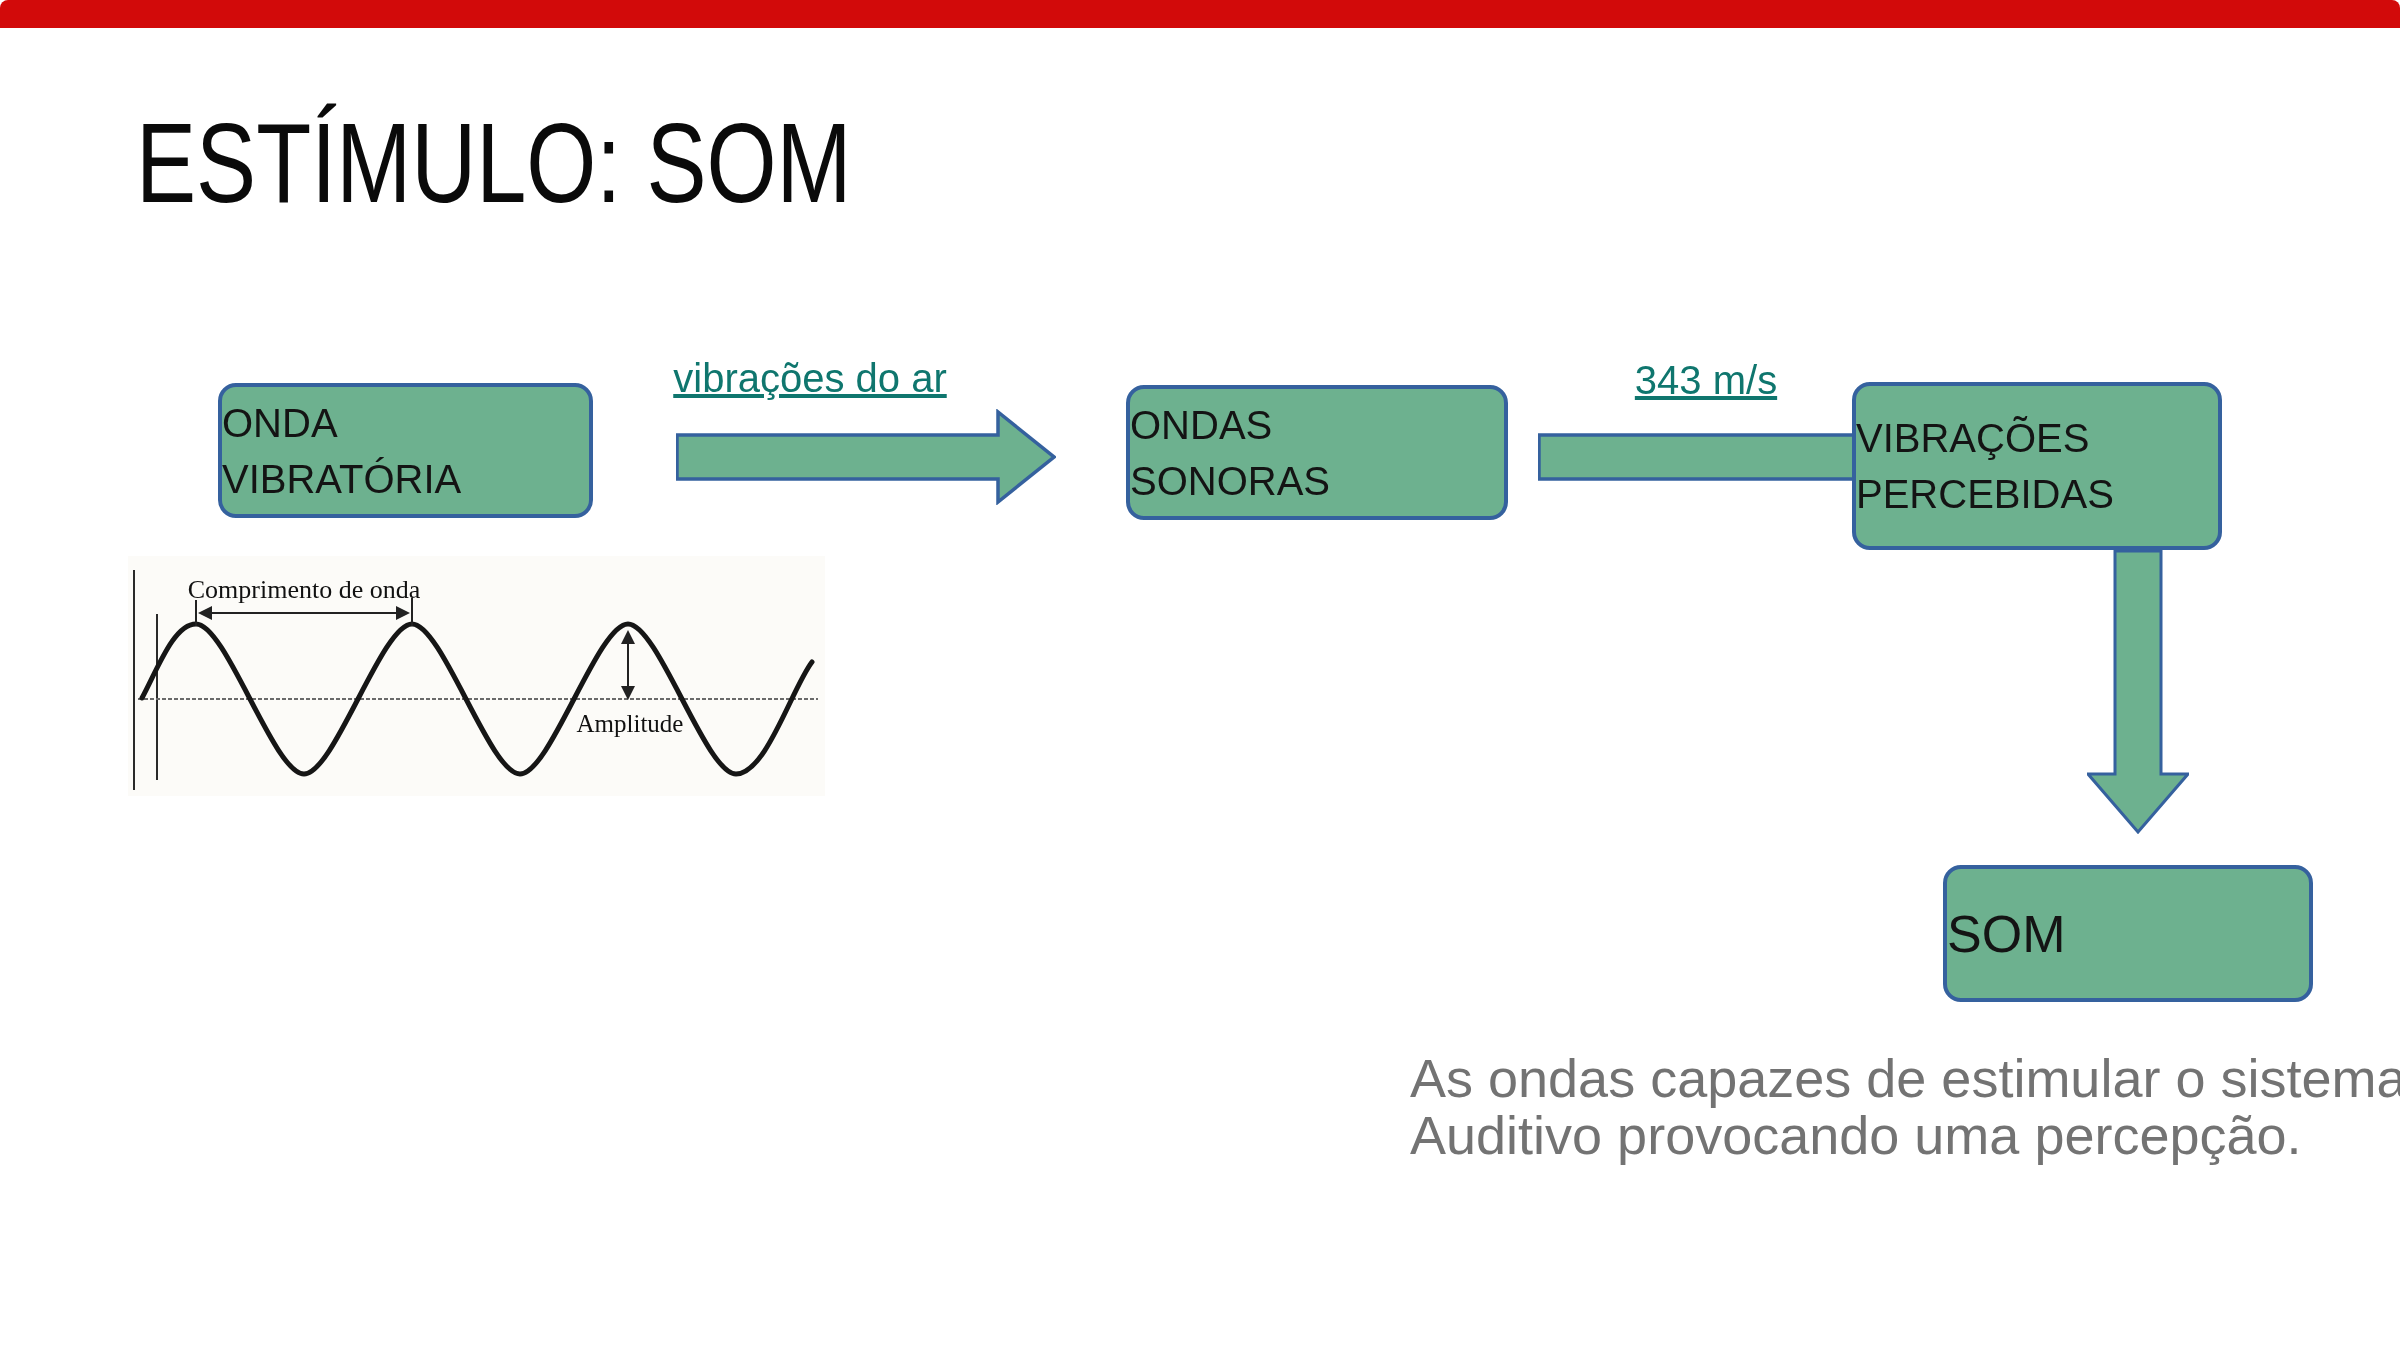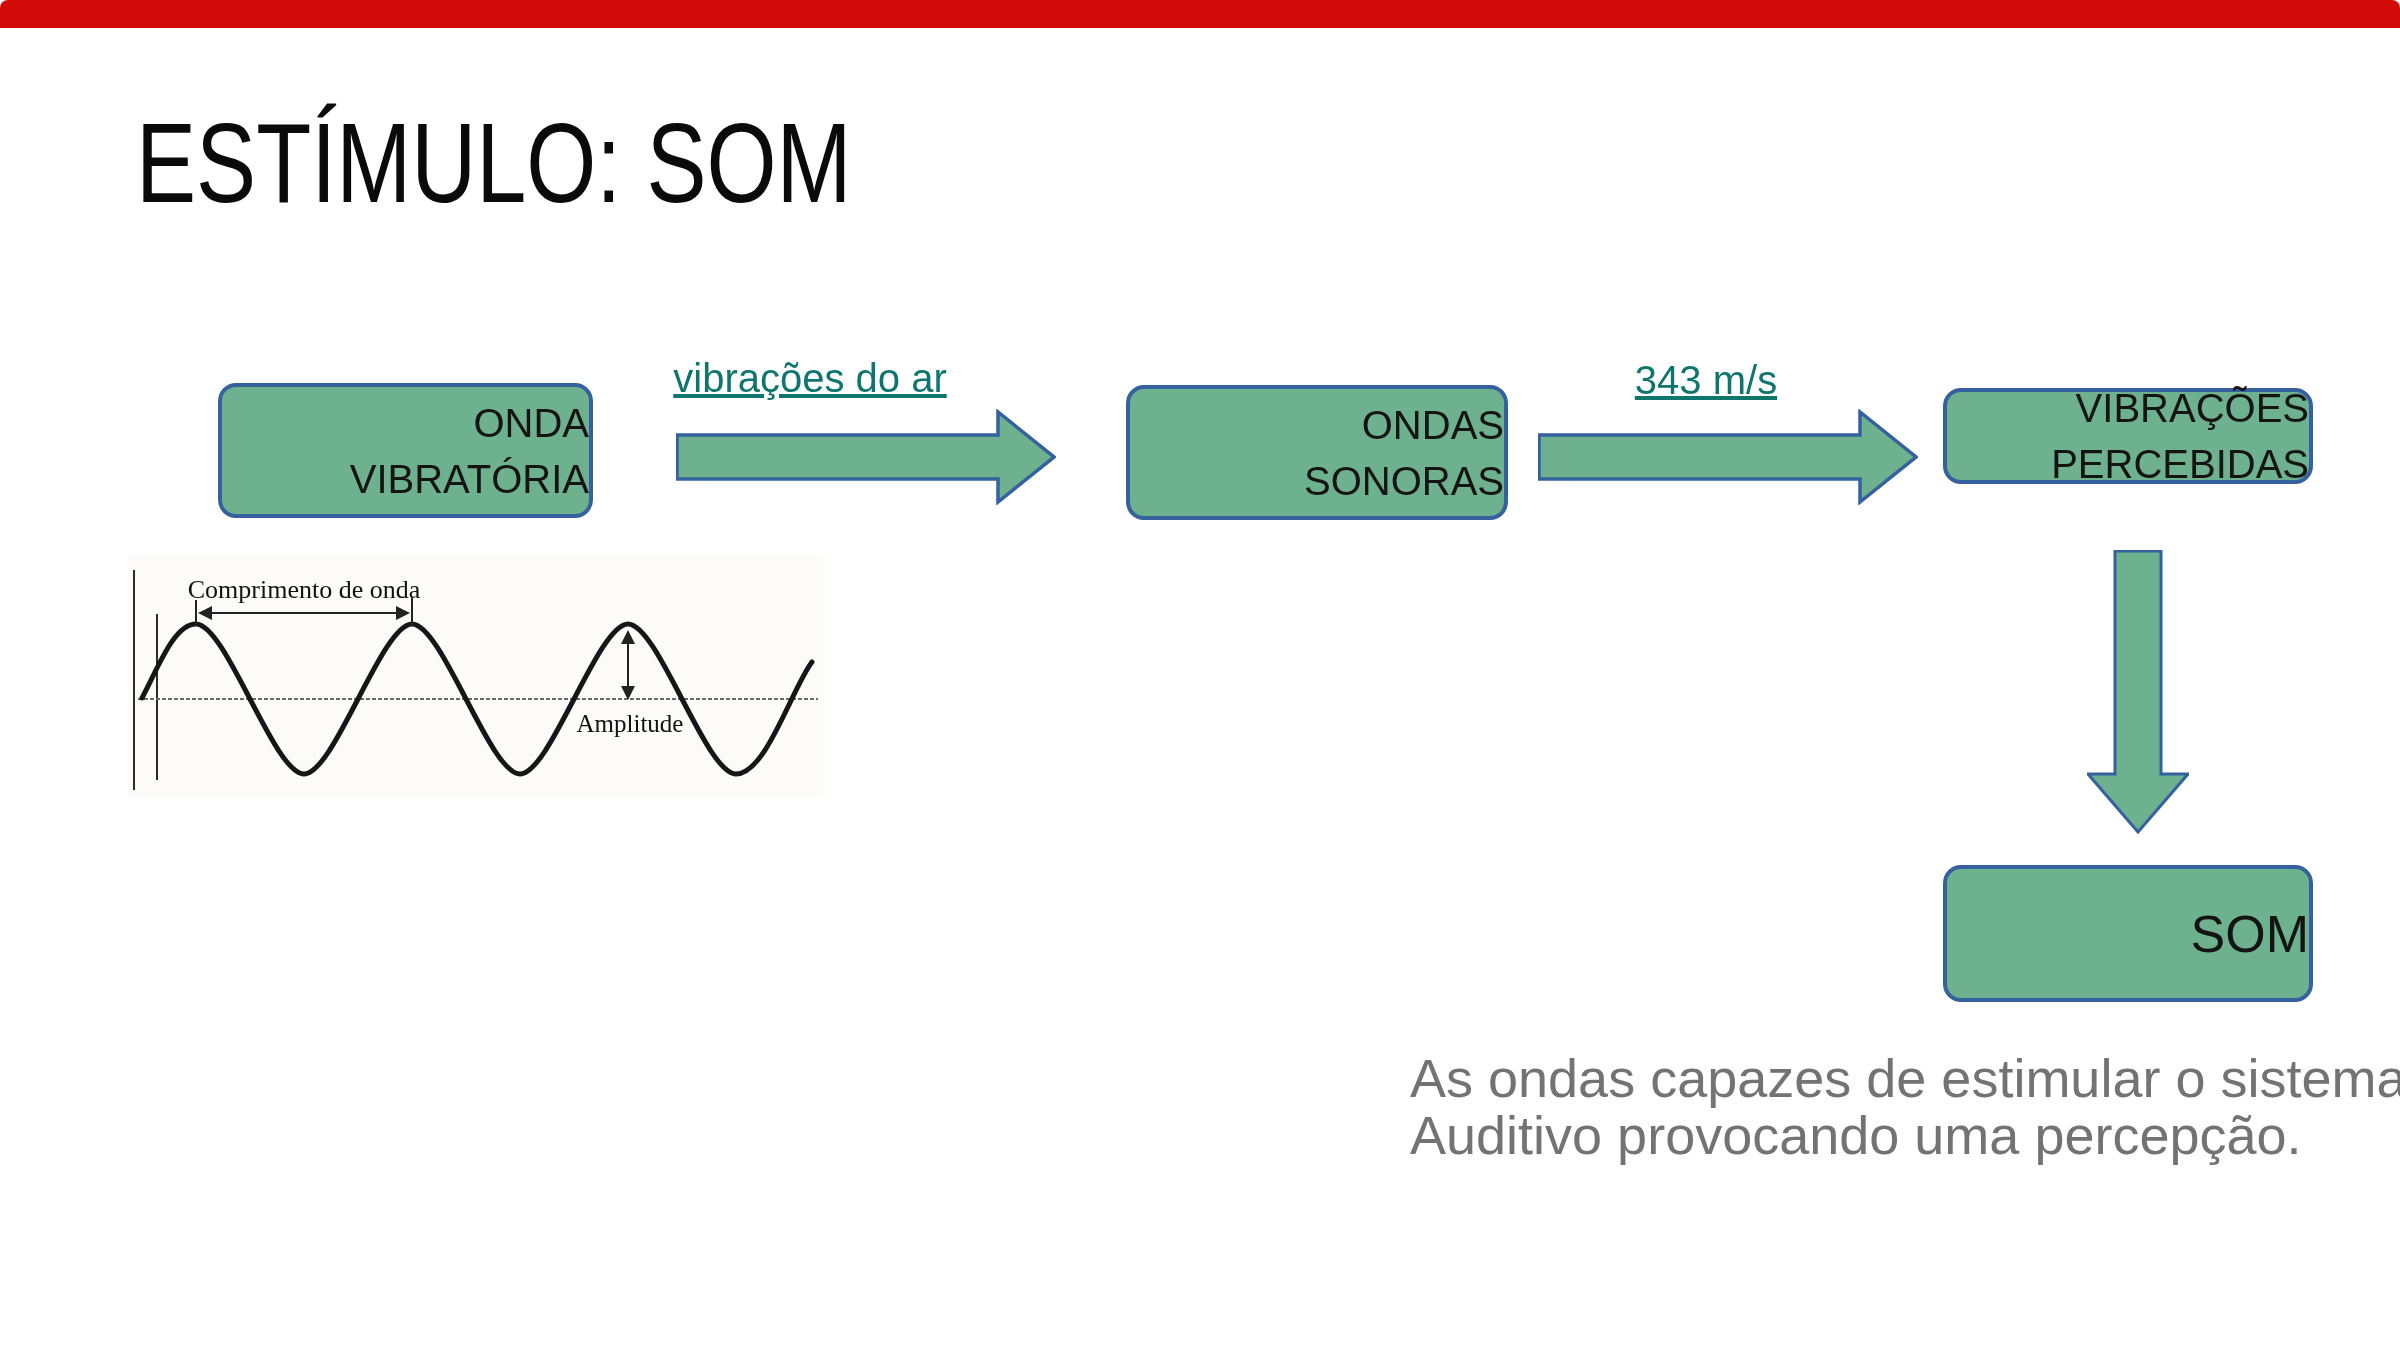--- a/index.html
+++ b/index.html
@@ -28,28 +28,28 @@
     transform-origin:left top;
     white-space:nowrap;
   }
   .box{
     position:absolute;
     background:#6db18f;
     border:4px solid #35619e;
     border-radius:18px;
     box-sizing:border-box;
     display:flex;flex-direction:column;
-    align-items:flex-end;justify-content:center;
+    align-items:flex-start;justify-content:center;
     text-align:center;
     font-size:40px;line-height:56px;
     color:#141414;
   }
   .box-onda      {left:218px;  top:383px; width:375px; height:135px;}
   .box-sonoras   {left:1126px; top:385px; width:382px; height:135px;}
-  .box-percebidas{left:1943px; top:382px; width:370px; height:96px;margin-top:6px;}
+  .box-percebidas{left:1852px; top:382px; width:370px; height:168px;}
   .box-som       {left:1943px; top:865px; width:370px; height:137px; font-size:52px;}
   .arrow-label{
     position:absolute;
     font-size:40px;line-height:44px;
     color:#0f766e;
     text-align:center;
     white-space:nowrap;
     text-decoration:underline;
   }
   .label-vibracoes{left:636px;  top:356px; width:348px;}

